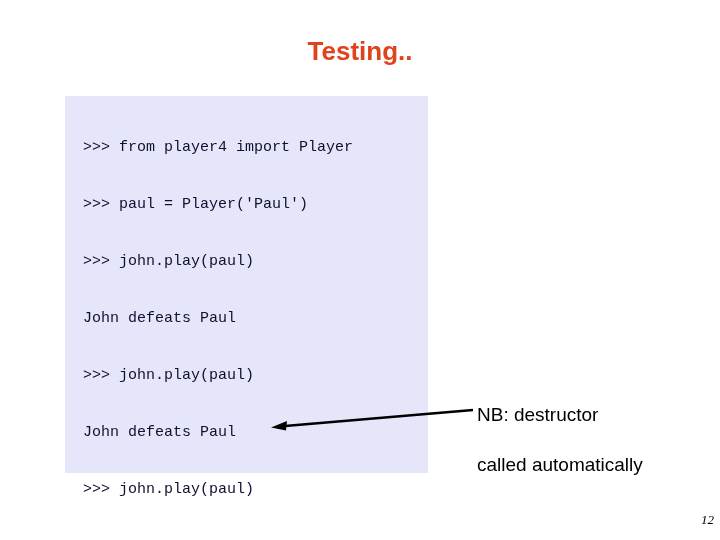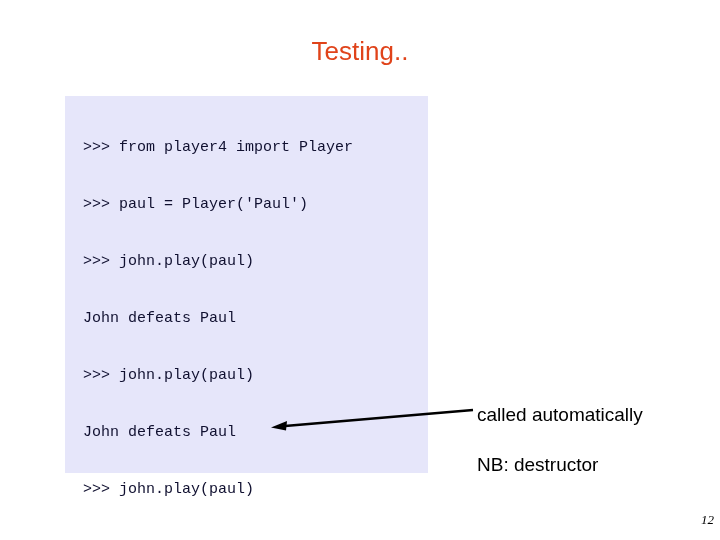--- a/index.html
+++ b/index.html
@@ -22,21 +22,21 @@
     height: 540px;
     background: #ffffff;
   }
   #slide-title {
     position: absolute;
     left: 0;
     top: 36px;
     width: 720px;
     text-align: center;
     font-size: 26px;
-    font-weight: normal;
+    font-weight: bold;
     color: #e0431a;
     letter-spacing: 0px;
     line-height: 30px;
     white-space: pre;
   }
   #code-block {
     position: absolute;
     left: 65px;
     top: 96px;
     width: 363px;
@@ -119,19 +119,19 @@
       
     </div>
   </div>
 
   <svg id="arrow-svg" viewBox="0 0 215 45">
     <line x1="208" y1="15" x2="20" y2="31" stroke="#000000" stroke-width="2.6"></line>
     <polygon points="6,32.5 22,26 21,35.5" fill="#000000"></polygon>
   </svg>
 
   <div id="annotation">
+    <div class="anno-line">NB: destructor</div>
     <div class="anno-line">called automatically</div>
-    <div class="anno-line">NB: destructor</div>
   </div>
 
   <div id="page-number">12</div>
 
 </div>
 
 </body></html>

